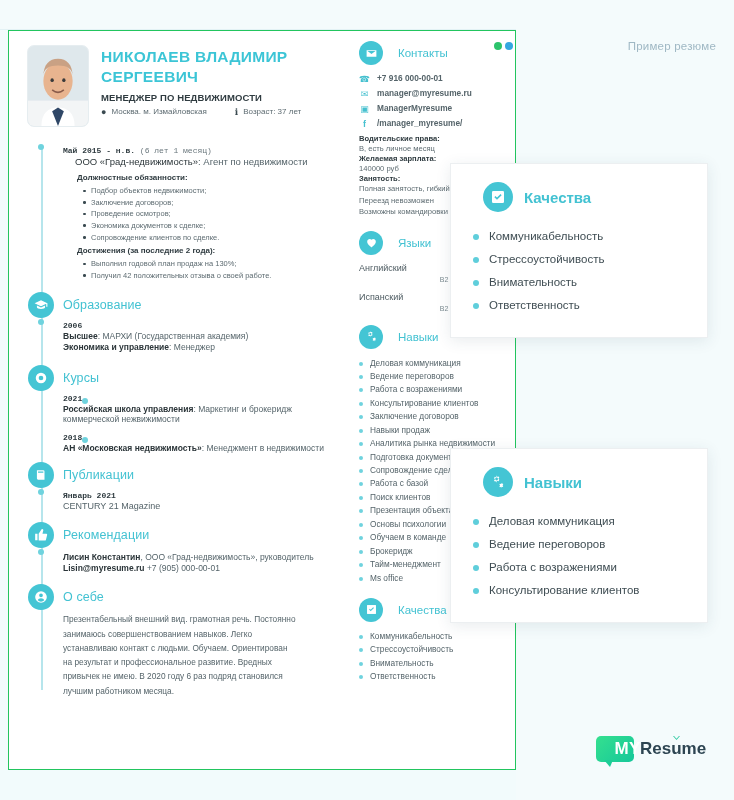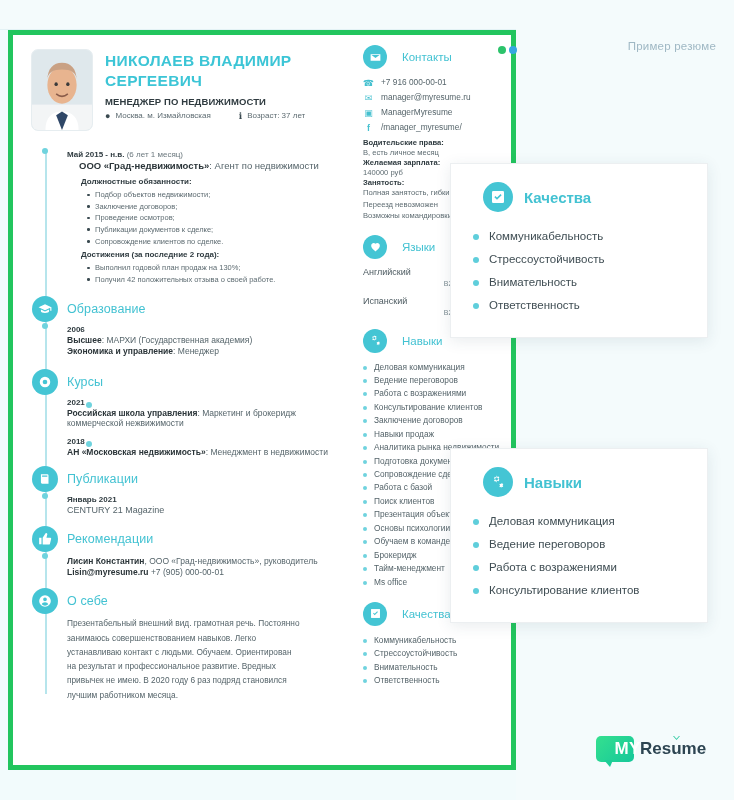--- a/index.html
+++ b/index.html
@@ -23,21 +23,21 @@
     position: absolute; left: 516px; top: 0; width: 218px; height: 800px;
     background: #f4fbfc;
   }
 
   
   .sheet {
     position: absolute;
     left: 8px; top: 30px;
     width: 508px; height: 740px;
     background: #ffffff;
-    border: 5px solid #22c55e;
+    border: 1px solid #22c55e;
   }
 
   .watermark {
     position: absolute;
     right: 18px; top: 40px;
     font-size: 11.5px;
     color: #9fb8c4;
     letter-spacing: .2px;
   }
 
@@ -95,24 +95,24 @@
     letter-spacing: .1px; padding-top: 3px;
   }
   .tl-body { padding-left: 44px; position: relative; padding-top: 7px; }
   .dot {
     position: absolute; left: 19px; top: 5px;
     width: 6px; height: 6px; border-radius: 50%; background: #6fd3de;
   }
 
   .entry { margin-bottom: 9px; position: relative; }
   .entry .dot { top: 4px; }
-  .e-date { font-size: 8px; font-weight: 700; color: #2f3b40; }
+  .e-date { font-size: 8px; font-weight: 700; color: #2f3b40; font-family: Liberation Mono, monospace; }
   .e-date .light { font-weight: 400; color: #6a777d; }
   .e-org { font-size: 9.5px; color: #55646a; margin-top: 1px; }
-  .e-org b { color: #2b3539; font-weight: 700; }
+  .e-org b { color: #2b3539; font-weight: 400; }
   .e-line { font-size: 8.5px; color: #55646a; margin-top: 1px; }
   .e-line b { color: #2b3539; font-weight: 700; }
 
   .sub-head { font-size: 8px; font-weight: 700; color: #2f3b40; margin: 6px 0 3px 14px; }
   ul.duties { list-style: none; margin: 0 0 0 20px; }
   ul.duties li {
     position: relative; font-size: 7.5px; color: #5d6b71;
     line-height: 1.55; padding-left: 8px;
   }
   ul.duties li::before {
@@ -131,21 +131,21 @@
   .r-icon {
     width: 24px; height: 24px; border-radius: 50%;
     background: #44c5d4; display: flex; align-items: center; justify-content: center;
     flex: none;
   }
   .r-icon svg { width: 13px; height: 13px; fill: #fff; }
   .r-title { font-size: 11.5px; color: #43c2d2; }
 
   .c-row { display: flex; gap: 7px; align-items: flex-start; margin-bottom: 3px; font-size: 8.3px; color: #55646a; }
   .c-ico { width: 11px; flex: none; text-align: center; color: #45c0cf; font-size: 9px; line-height: 1.35; }
-  .c-val { flex: 1; line-height: 1.35; position: relative; }
+  .c-val { flex: 1; line-height: 1.35; position: relative; font-weight: bold; }
   .msg-badges { position: absolute; right: 4px; top: 11px; display: flex; gap: 3px; }
   .badge { width: 8px; height: 8px; border-radius: 50%; }
   .badge.wa { background: #2cc36b; }
   .badge.tg { background: #35a7e0; }
 
   .kv { margin-top: 0; }
   .kv .k { font-size: 7.6px; font-weight: 700; color: #2f3b40; }
   .kv .v { font-size: 7.6px; color: #5d6b71; line-height: 1.5; }
 
   .lang-row { margin-bottom: 9px; }
@@ -261,21 +261,21 @@
           <span class="light">(6 лет 1 месяц)</span>
         </div>
         <div class="e-org" style="padding-left:12px">
           <b>ООО «Град-недвижимость»</b><span>: Агент по недвижимости</span>
         </div>
         <div class="sub-head">Должностные обязанности:</div>
         <ul class="duties">
           <li>Подбор объектов недвижимости;</li>
           <li>Заключение договоров;</li>
           <li>Проведение осмотров;</li>
-          <li>Публикации документов к сделке;</li>
+          <li>Экономика документов к сделке;</li>
           <li>Сопровождение клиентов по сделке.</li>
         </ul>
         <div class="sub-head" style="margin-top:3px">Достижения (за последние 2 года):</div>
         <ul class="duties">
           <li>Выполнил годовой план продаж на 130%;</li>
           <li>Получил 42 положительных отзыва о своей работе.</li>
         </ul>
       </div>
 
       <div class="tl-section" style="margin-top:14px">

